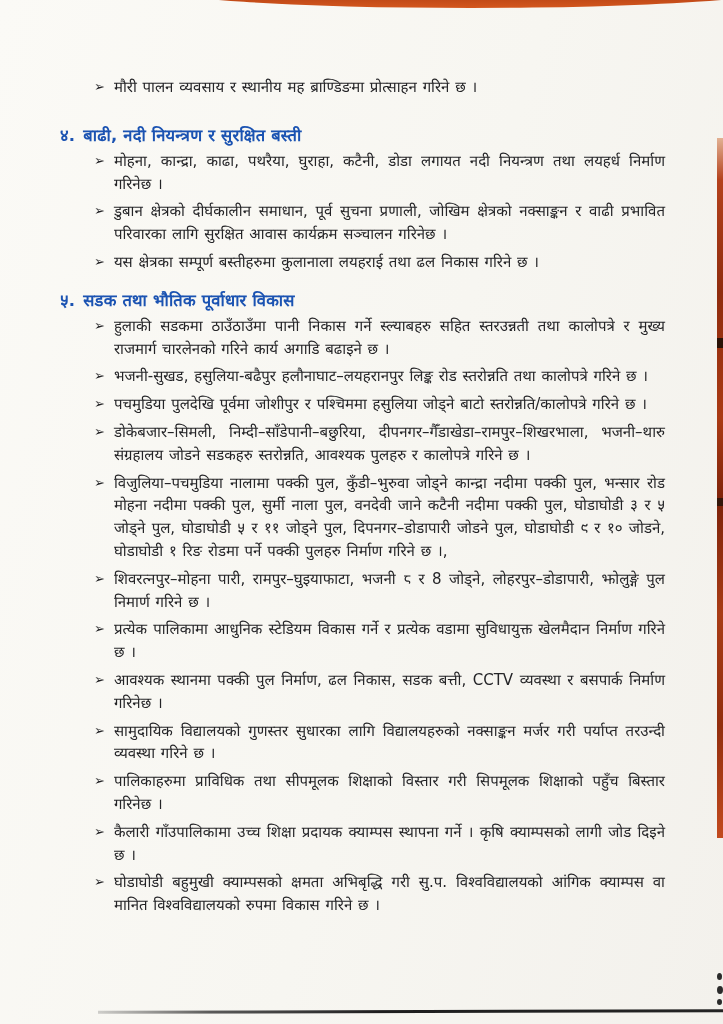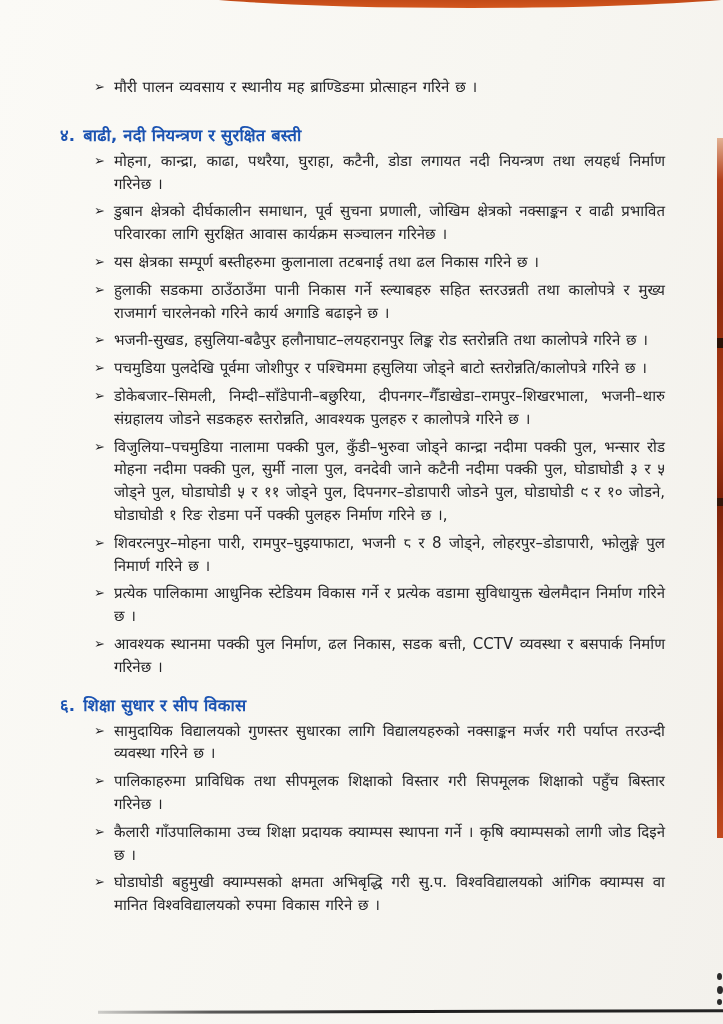--- a/index.html
+++ b/index.html
@@ -93,24 +93,27 @@
       <li class="bullet">
         <span class="arrow">➢</span>
         <span class="btext">मोहना, कान्द्रा, काढा, पथरैया, घुराहा, कटैनी, डोडा लगायत नदी नियन्त्रण तथा लयहर्ध निर्माण गरिनेछ ।</span>
       </li>
       <li class="bullet">
         <span class="arrow">➢</span>
         <span class="btext">डुबान क्षेत्रको दीर्घकालीन समाधान, पूर्व सुचना प्रणाली, जोखिम क्षेत्रको नक्साङ्कन र वाढी प्रभावित परिवारका लागि सुरक्षित आवास कार्यक्रम सञ्चालन गरिनेछ ।</span>
       </li>
       <li class="bullet">
         <span class="arrow">➢</span>
-        <span class="btext">यस क्षेत्रका सम्पूर्ण बस्तीहरुमा कुलानाला तटबनाई तथा ढल निकास गरिने छ ।</span>
+        <span class="btext">यस क्षेत्रका सम्पूर्ण बस्तीहरुमा कुलानाला लयहराई तथा ढल निकास गरिने छ ।</span>
       </li>
     </ul>
 
+    <div class="sec-head">
+      <span class="sec-num">५.</span><span>सडक तथा भौतिक पूर्वाधार विकास</span>
+    </div>
     <ul class="bullets">
       <li class="bullet">
         <span class="arrow">➢</span>
         <span class="btext">हुलाकी सडकमा ठाउँठाउँमा पानी निकास गर्ने स्ल्याबहरु सहित स्तरउन्नती तथा कालोपत्रे र मुख्य राजमार्ग चारलेनको गरिने कार्य अगाडि बढाइने छ ।</span>
       </li>
       <li class="bullet">
         <span class="arrow">➢</span>
         <span class="btext">भजनी-सुखड, हसुलिया-बढैपुर हलौनाघाट–लयहरानपुर लिङ्क रोड स्तरोन्नति तथा कालोपत्रे गरिने छ ।</span>
       </li>
       <li class="bullet">
@@ -132,23 +135,20 @@
       <li class="bullet">
         <span class="arrow">➢</span>
         <span class="btext">प्रत्येक पालिकामा आधुनिक स्टेडियम विकास गर्ने र प्रत्येक वडामा सुविधायुक्त खेलमैदान निर्माण गरिने छ ।</span>
       </li>
       <li class="bullet">
         <span class="arrow">➢</span>
         <span class="btext">आवश्यक स्थानमा पक्की पुल निर्माण, ढल निकास, सडक बत्ती, CCTV व्यवस्था र बसपार्क निर्माण गरिनेछ ।</span>
       </li>
     </ul>
 
-    <div class="sec-head">
-      <span class="sec-num">६.</span><span>शिक्षा सुधार र सीप विकास</span>
-    </div>
     <ul class="bullets">
       <li class="bullet">
         <span class="arrow">➢</span>
         <span class="btext">सामुदायिक विद्यालयको गुणस्तर सुधारका लागि विद्यालयहरुको नक्साङ्कन मर्जर गरी पर्याप्त तरउन्दी व्यवस्था गरिने छ ।</span>
       </li>
       <li class="bullet">
         <span class="arrow">➢</span>
         <span class="btext">पालिकाहरुमा प्राविधिक तथा सीपमूलक शिक्षाको विस्तार गरी सिपमूलक शिक्षाको पहुँच बिस्तार गरिनेछ ।</span>
       </li>
       <li class="bullet">

